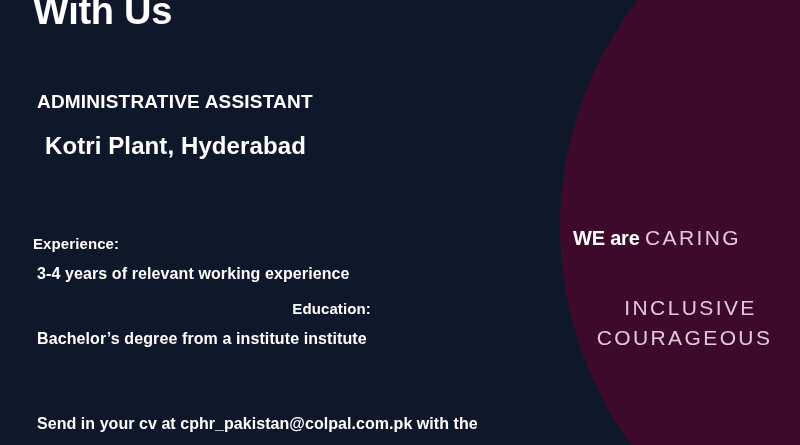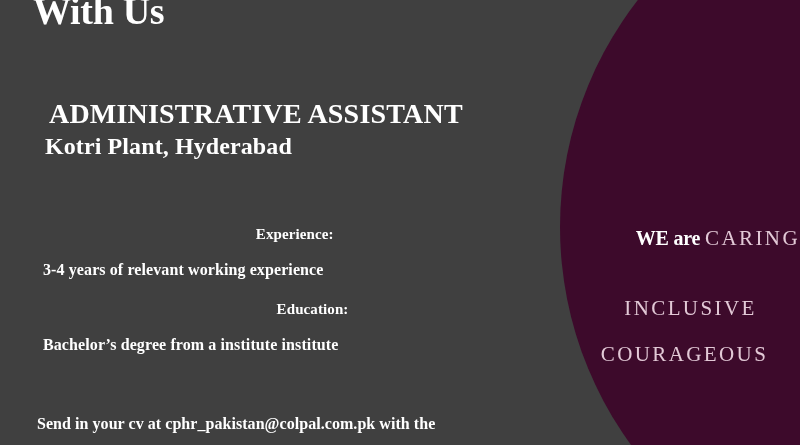--- a/index.html
+++ b/index.html
@@ -6,22 +6,22 @@
     margin: 0;
     padding: 0;
     background: #ffffff;
   }
 
   #poster {
     position: relative;
     width: 800px;
     height: 445px;
     overflow: hidden;
-    background: #404040;
-    font-family: Liberation Serif, serif;
+    background: #0f172a;
+    font-family: Liberation Sans, sans-serif;
     -webkit-font-smoothing: antialiased;
   }
 
   
   #brand-circle {
     position: absolute;
     left: 560px;
     top: -143px;
     width: 740px;
     height: 740px;
@@ -48,22 +48,22 @@
     line-height: 46px;
     color: #ffffff;
     letter-spacing: -0.3px;
     white-space: nowrap;
   }
 
   .job-title {
     position: absolute;
     top: 82px;
     left: 0;
-    margin: 16px;
-    font-size: 28px;
+    margin: 4px;
+    font-size: 19px;
     font-weight: bold;
     line-height: 32px;
     color: #ffffff;
     letter-spacing: 0.2px;
     white-space: nowrap;
   }
 
   .job-location {
     position: absolute;
     top: 119px;
@@ -76,34 +76,34 @@
     letter-spacing: 0.1px;
     white-space: nowrap;
   }
 
   .req-block {
     position: absolute;
     left: 0;
     color: #ffffff;
   }
 
-  #experience-block { top: 221px; text-align: right; }
+  #experience-block { top: 231px; }
   #education-block  { top: 296px; text-align: right; }
 
   .req-label {
     margin: 0;
     font-size: 15px;
     font-weight: bold;
     line-height: 26px;
     letter-spacing: 0.1px;
     white-space: nowrap;
   }
 
   .req-value {
-    margin: 10px;
+    margin: 4px;
     font-size: 16px;
     font-weight: bold;
     line-height: 26px;
     letter-spacing: 0.1px;
     white-space: nowrap;
   }
 
   #apply-block {
     position: absolute;
     left: 0;
@@ -128,23 +128,23 @@
     width: 235px;
     text-align: center;
   }
 
   .values-row {
     margin: 0;
     white-space: nowrap;
     line-height: 28px;
   }
 
-  #values-row-1 { text-align: right; padding-left: 8px; }
+  #values-row-1 { text-align: left; padding-left: 8px; }
   #values-row-2 { text-align: center; padding-left: 16px; margin-top: 40px; }
-  #values-row-3 { text-align: center; padding-left: 4px; margin-top: 16px; }
+  #values-row-3 { text-align: center; padding-left: 4px; }
 
   .values-prefix {
     font-size: 20px;
     font-weight: bold;
     color: #ffffff;
     letter-spacing: -0.2px;
   }
 
   .values-word {
     font-size: 21px;

